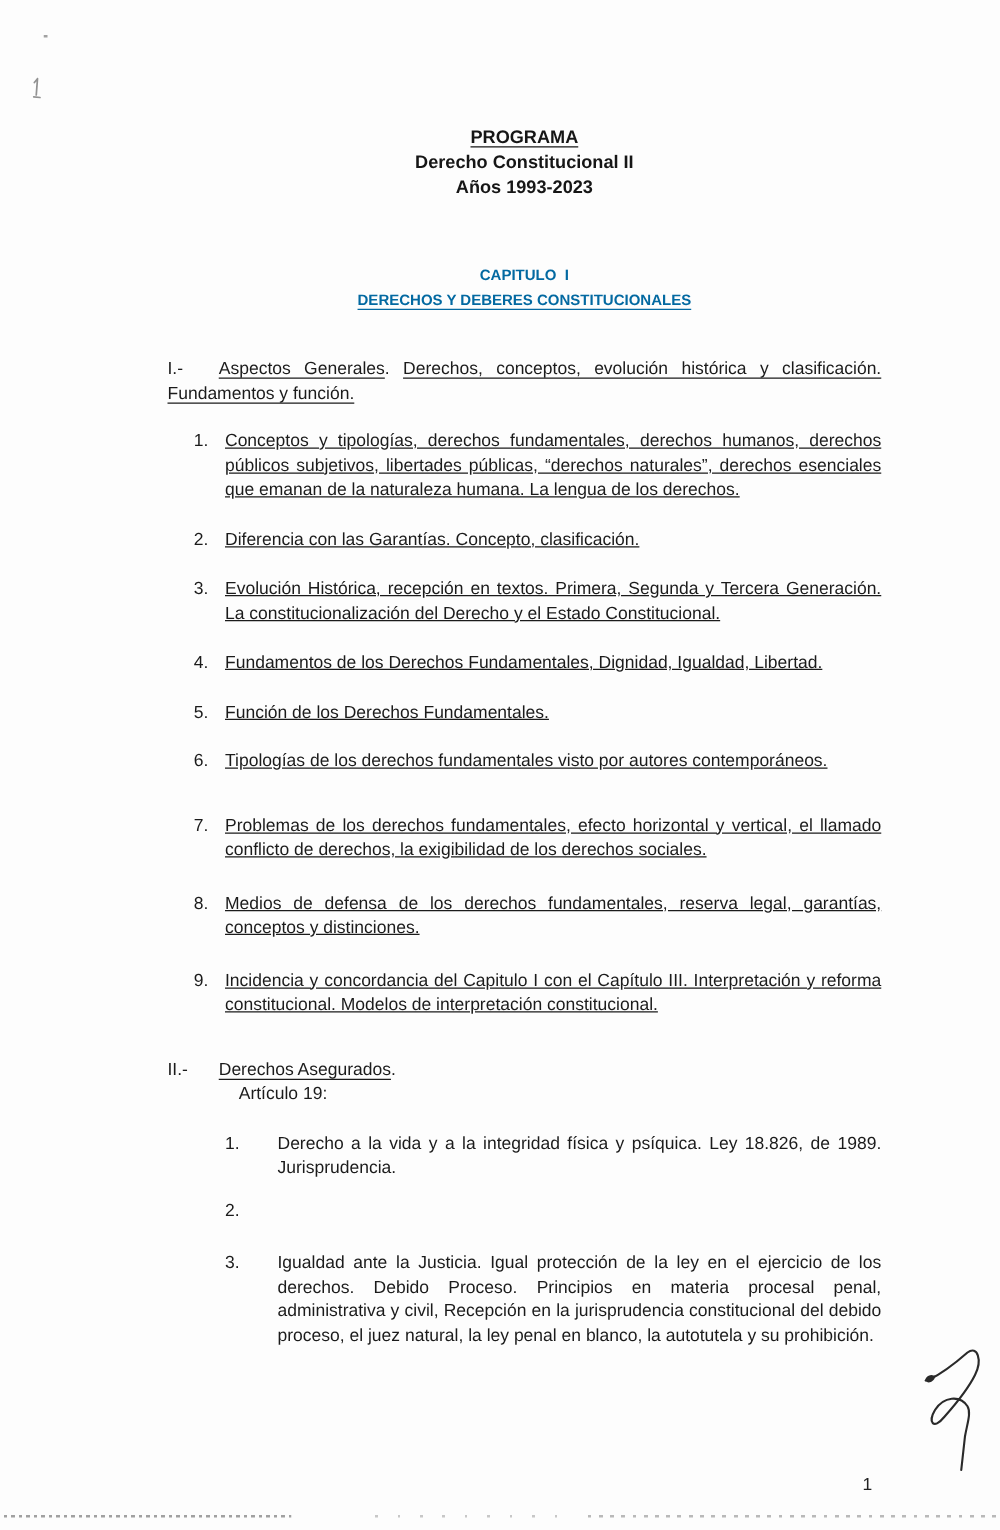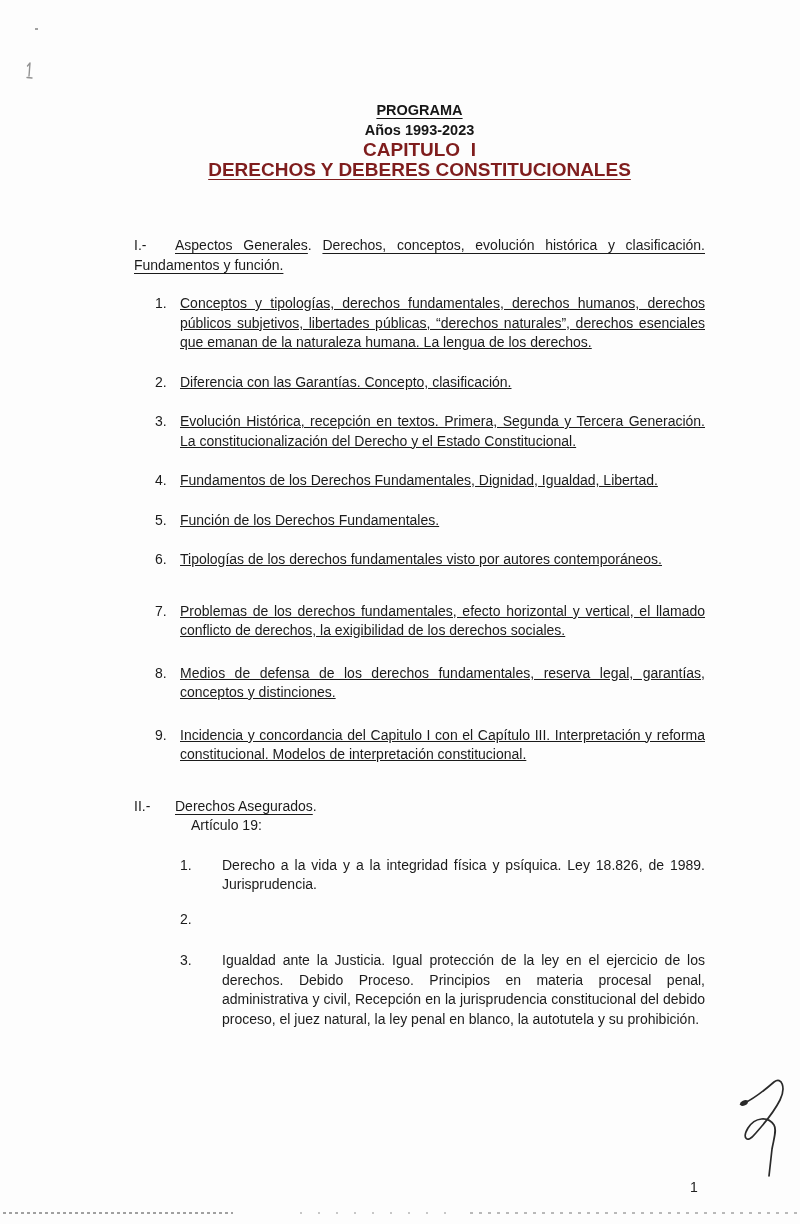--- a/index.html
+++ b/index.html
@@ -8,23 +8,23 @@
     font-family:"Liberation Sans",sans-serif;color:#1b1b1b;
     -webkit-font-smoothing:antialiased;overflow:hidden;
   }
   .content{
     position:absolute;left:134px;top:0;width:571px;
     font-size:14px;line-height:19.5px;
   }
   .center{text-align:center;}
   .u{text-decoration:underline;text-underline-offset:2.5px;text-decoration-thickness:1px;}
   .header-block{margin-top:100px;font-weight:bold;font-size:14.5px;line-height:20px;color:#161616;}
-  .chapter-block{font-weight:bold;font-size:19px;line-height:20px;color:#7f1d1d;}
+  .chapter-block{margin-top:50px;font-weight:bold;font-size:12px;line-height:20px;color:#0369a1;}
   .chapter-title{white-space:pre;}
-  .sec-heading{margin-top:56px;text-align:justify;}
+  .sec-heading{margin-top:35px;text-align:justify;}
   .numeral{display:inline-block;width:41px;text-decoration:none;}
   .sec2-block{margin-top:32px;}
   .sec2-sub{margin-left:57px;}
   ol.items{list-style:none;margin:0;padding:0;}
   .item{display:flex;margin-top:20px;}
   .item .num{width:25px;flex:none;margin-left:21px;}
   .item .txt{flex:1;text-align:justify;text-decoration:underline;}
   .item.gap-lg{margin-top:32px;}
   .item.gap-md{margin-top:23px;}
   .item.first{margin-top:19px;}
@@ -47,20 +47,21 @@
 
 <div class="artifact-dot"></div>
 <svg class="artifact-mark" width="12" height="20" viewBox="0 0 12 20">
   <path d="M6,2 L3.5,5 M6,2 L5,15 M3,16.5 L8,17" stroke="#6f6f6f" stroke-width="1.4" fill="none" stroke-linecap="round"></path>
 </svg>
 
 <div class="content">
 
   <div class="header-block center">
     <div class="u">PROGRAMA</div>
+    <div>Derecho Constitucional II</div>
     <div>Años 1993-2023</div>
   </div>
 
   <div class="chapter-block center">
     <div class="chapter-title">CAPITULO  I</div>
     <div class="u">DERECHOS Y DEBERES CONSTITUCIONALES</div>
   </div>
 
   <div class="sec-heading"><span class="numeral">I.-</span><span class="u">Aspectos Generales</span><span>. </span><span class="u">Derechos, conceptos, evolución histórica y clasificación. Fundamentos y función.</span></div>
 

